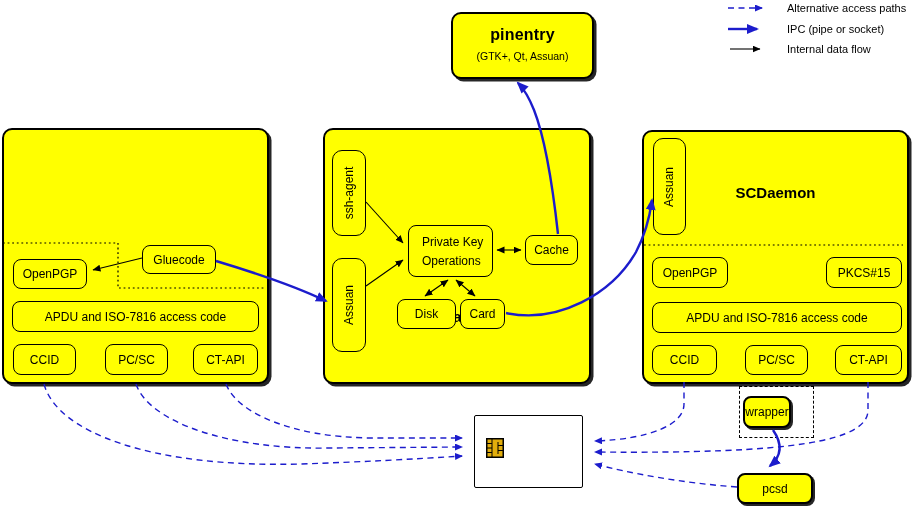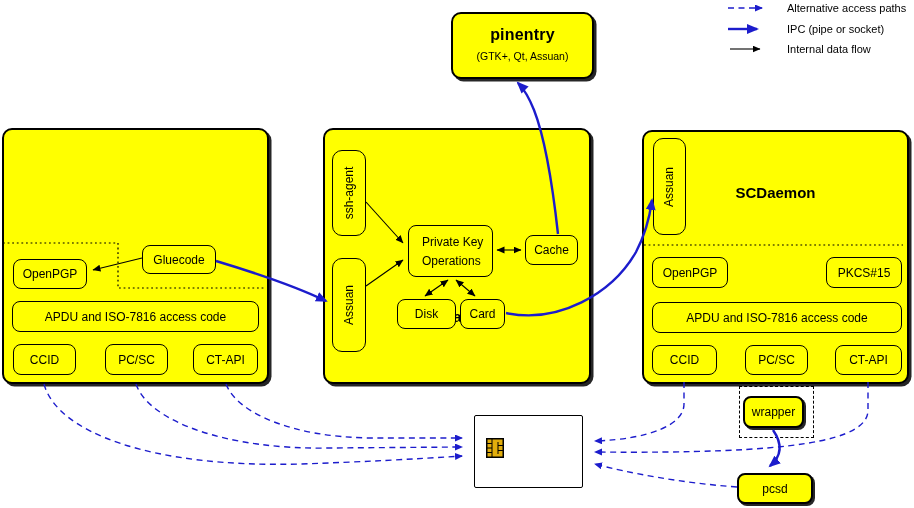--- a/index.html
+++ b/index.html
@@ -56,21 +56,21 @@
   #n-s-ccid{left:652px;top:345px;width:65px;height:30px;}
   #n-s-pcsc{left:745px;top:345px;width:63px;height:30px;}
   #n-s-ctapi{left:835px;top:345px;width:67px;height:30px;}
   
   #box-pinentry{left:451px;top:12px;width:139px;height:63px;}
   #t-pinentry{top:12px;font-size:16px;}
   #t-pinentry-sub{position:absolute;left:0;right:0;top:36px;text-align:center;font-size:10.5px;}
   
   #wrapper-dash{position:absolute;left:739px;top:386px;width:75px;height:52px;
                 border:1.5px dashed #000;box-sizing:border-box;}
-  #n-wrapper{left:743px;top:396px;width:61px;height:32px;}
+  #n-wrapper{left:743px;top:396px;width:48px;height:32px;}
   #n-pcsd{left:737px;top:473px;width:76px;height:31px;}
   
   #smartcard{position:absolute;left:474px;top:415px;width:109px;height:73px;
              background:#ffffff;border:1.5px solid #000;border-radius:2px;box-sizing:border-box;}
   #chip{position:absolute;left:11px;top:22px;}
   
   .legend-label{position:absolute;font-size:11px;white-space:nowrap;}
   #lg1{left:787px;top:2px;}
   #lg2{left:787px;top:22.5px;}
   #lg3{left:787px;top:42.5px;}

